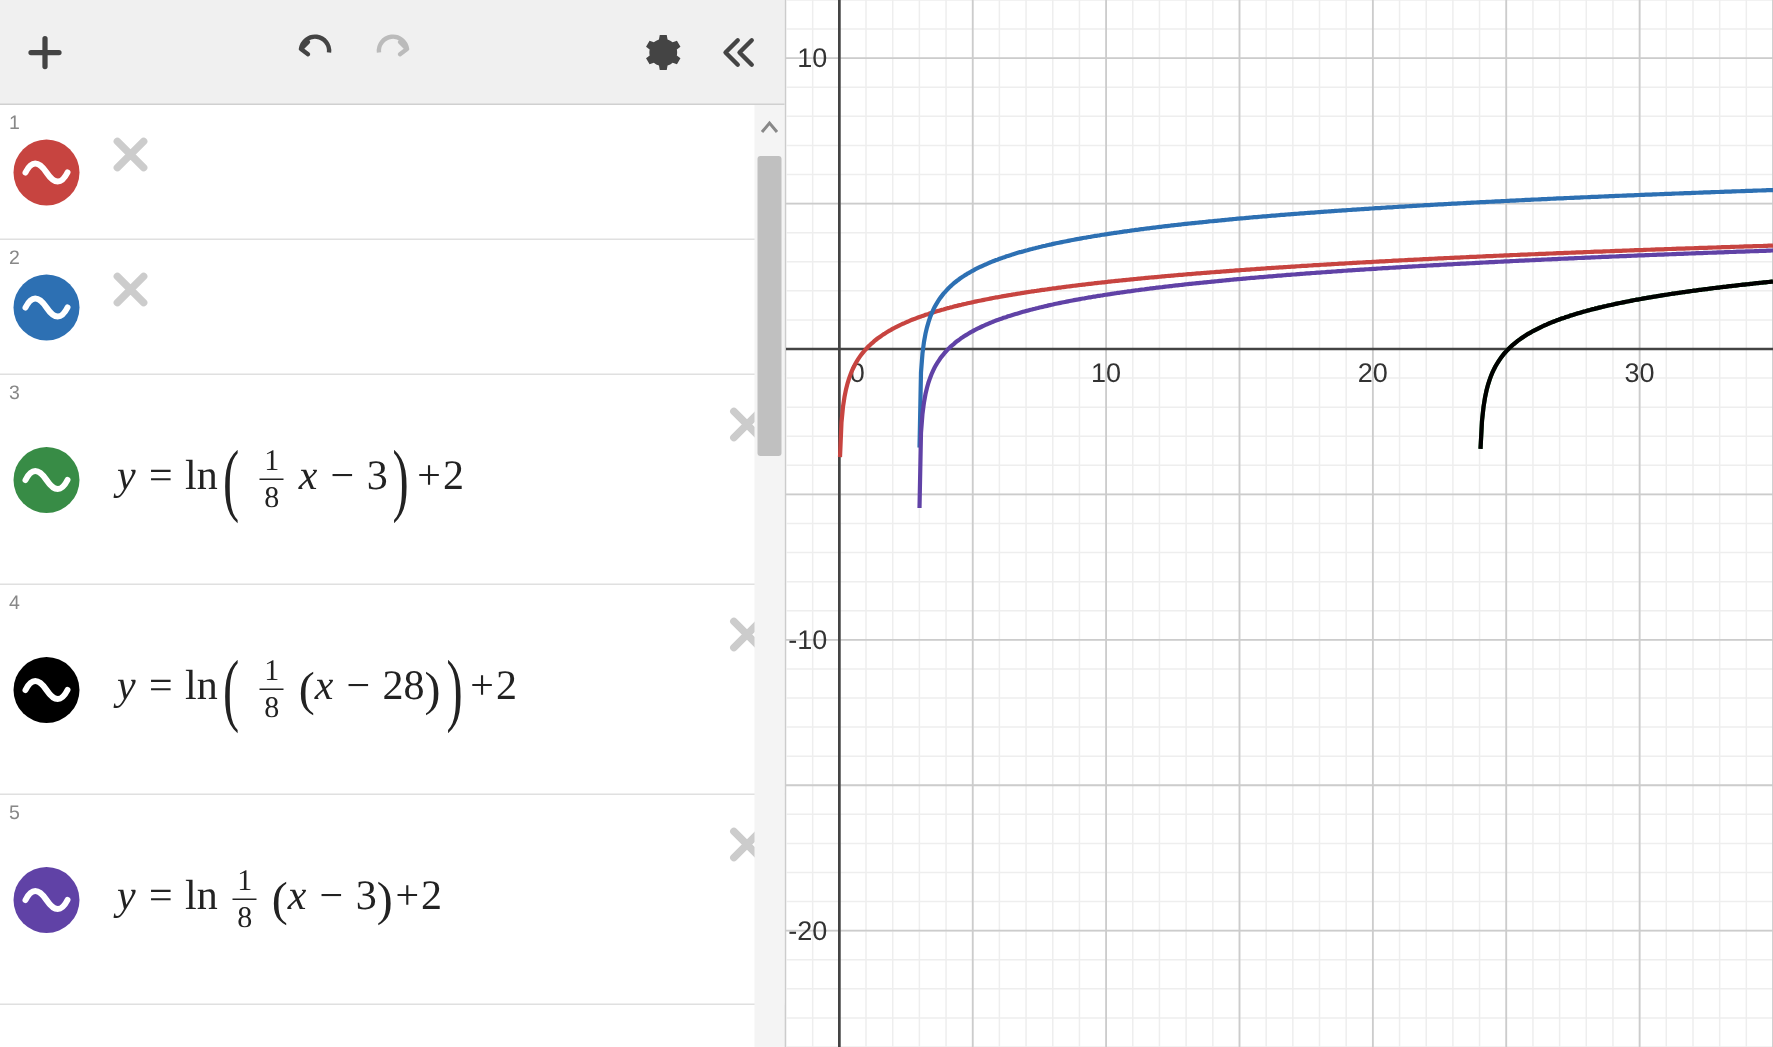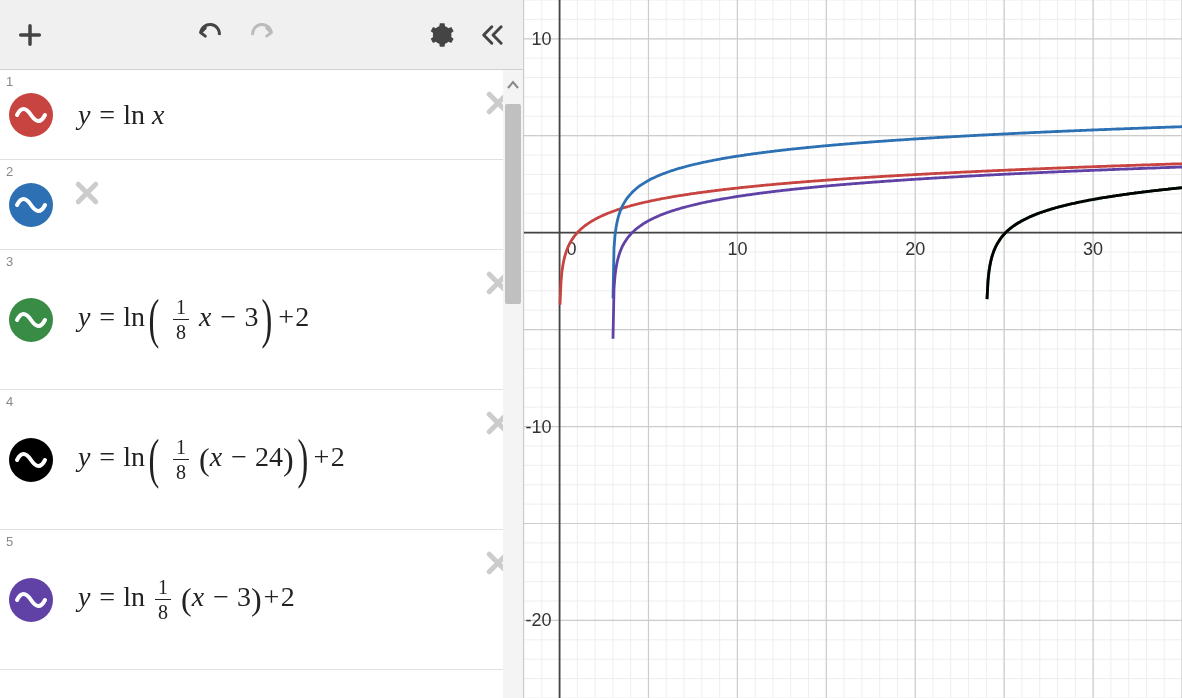--- a/index.html
+++ b/index.html
@@ -87,23 +87,20 @@
 
       <div class="expr-row">
         <div class="row-index">1</div>
         <div class="row-icon">
           <div class="wave-circle" style="background:#c74440">
             <svg viewBox="0 0 36 36">
                 <path d="M4 18 Q10 6 18 18 T32 18" stroke="#fff" stroke-width="4" fill="none" stroke-linecap="round"></path>
               </svg>
           </div>
         </div>
-        <div class="row-formula">
-          <span>y&nbsp;=&nbsp;<span class="rm">ln</span>&nbsp;x</span>
-        </div>
         <div class="row-close">
           <svg viewBox="0 0 24 24">
               <path d="M5 5l14 14M19 5L5 19" stroke="currentColor" stroke-width="4" stroke-linecap="round"></path>
             </svg>
         </div>
       </div>
 
       <div class="expr-row">
         <div class="row-index">2</div>
         <div class="row-icon">
@@ -148,21 +145,21 @@
           <div class="wave-circle" style="background:#000">
             <svg viewBox="0 0 36 36">
                 <path d="M4 18 Q10 6 18 18 T32 18" stroke="#fff" stroke-width="4" fill="none" stroke-linecap="round"></path>
               </svg>
           </div>
         </div>
         <div class="row-formula">
           <span>y&nbsp;=&nbsp;<span class="rm">ln</span><span class="paren-big">(</span>&nbsp;<span class="frac">
                 <span class="num">1</span>
                 <span class="den">8</span>
-              </span>&nbsp;<span class="paren-med">(</span>x&nbsp;−&nbsp;<span class="rm">24</span><span class="paren-med">)</span><span class="paren-big">)</span>+<span class="rm">2</span></span>
+              </span>&nbsp;<span class="paren-med">(</span>x&nbsp;−&nbsp;<span class="rm">28</span><span class="paren-med">)</span><span class="paren-big">)</span>+<span class="rm">2</span></span>
         </div>
         <div class="row-close">
           <svg viewBox="0 0 24 24">
               <path d="M5 5l14 14M19 5L5 19" stroke="currentColor" stroke-width="4" stroke-linecap="round"></path>
             </svg>
         </div>
       </div>
 
       <div class="expr-row tall">
         <div class="row-index">5</div>

